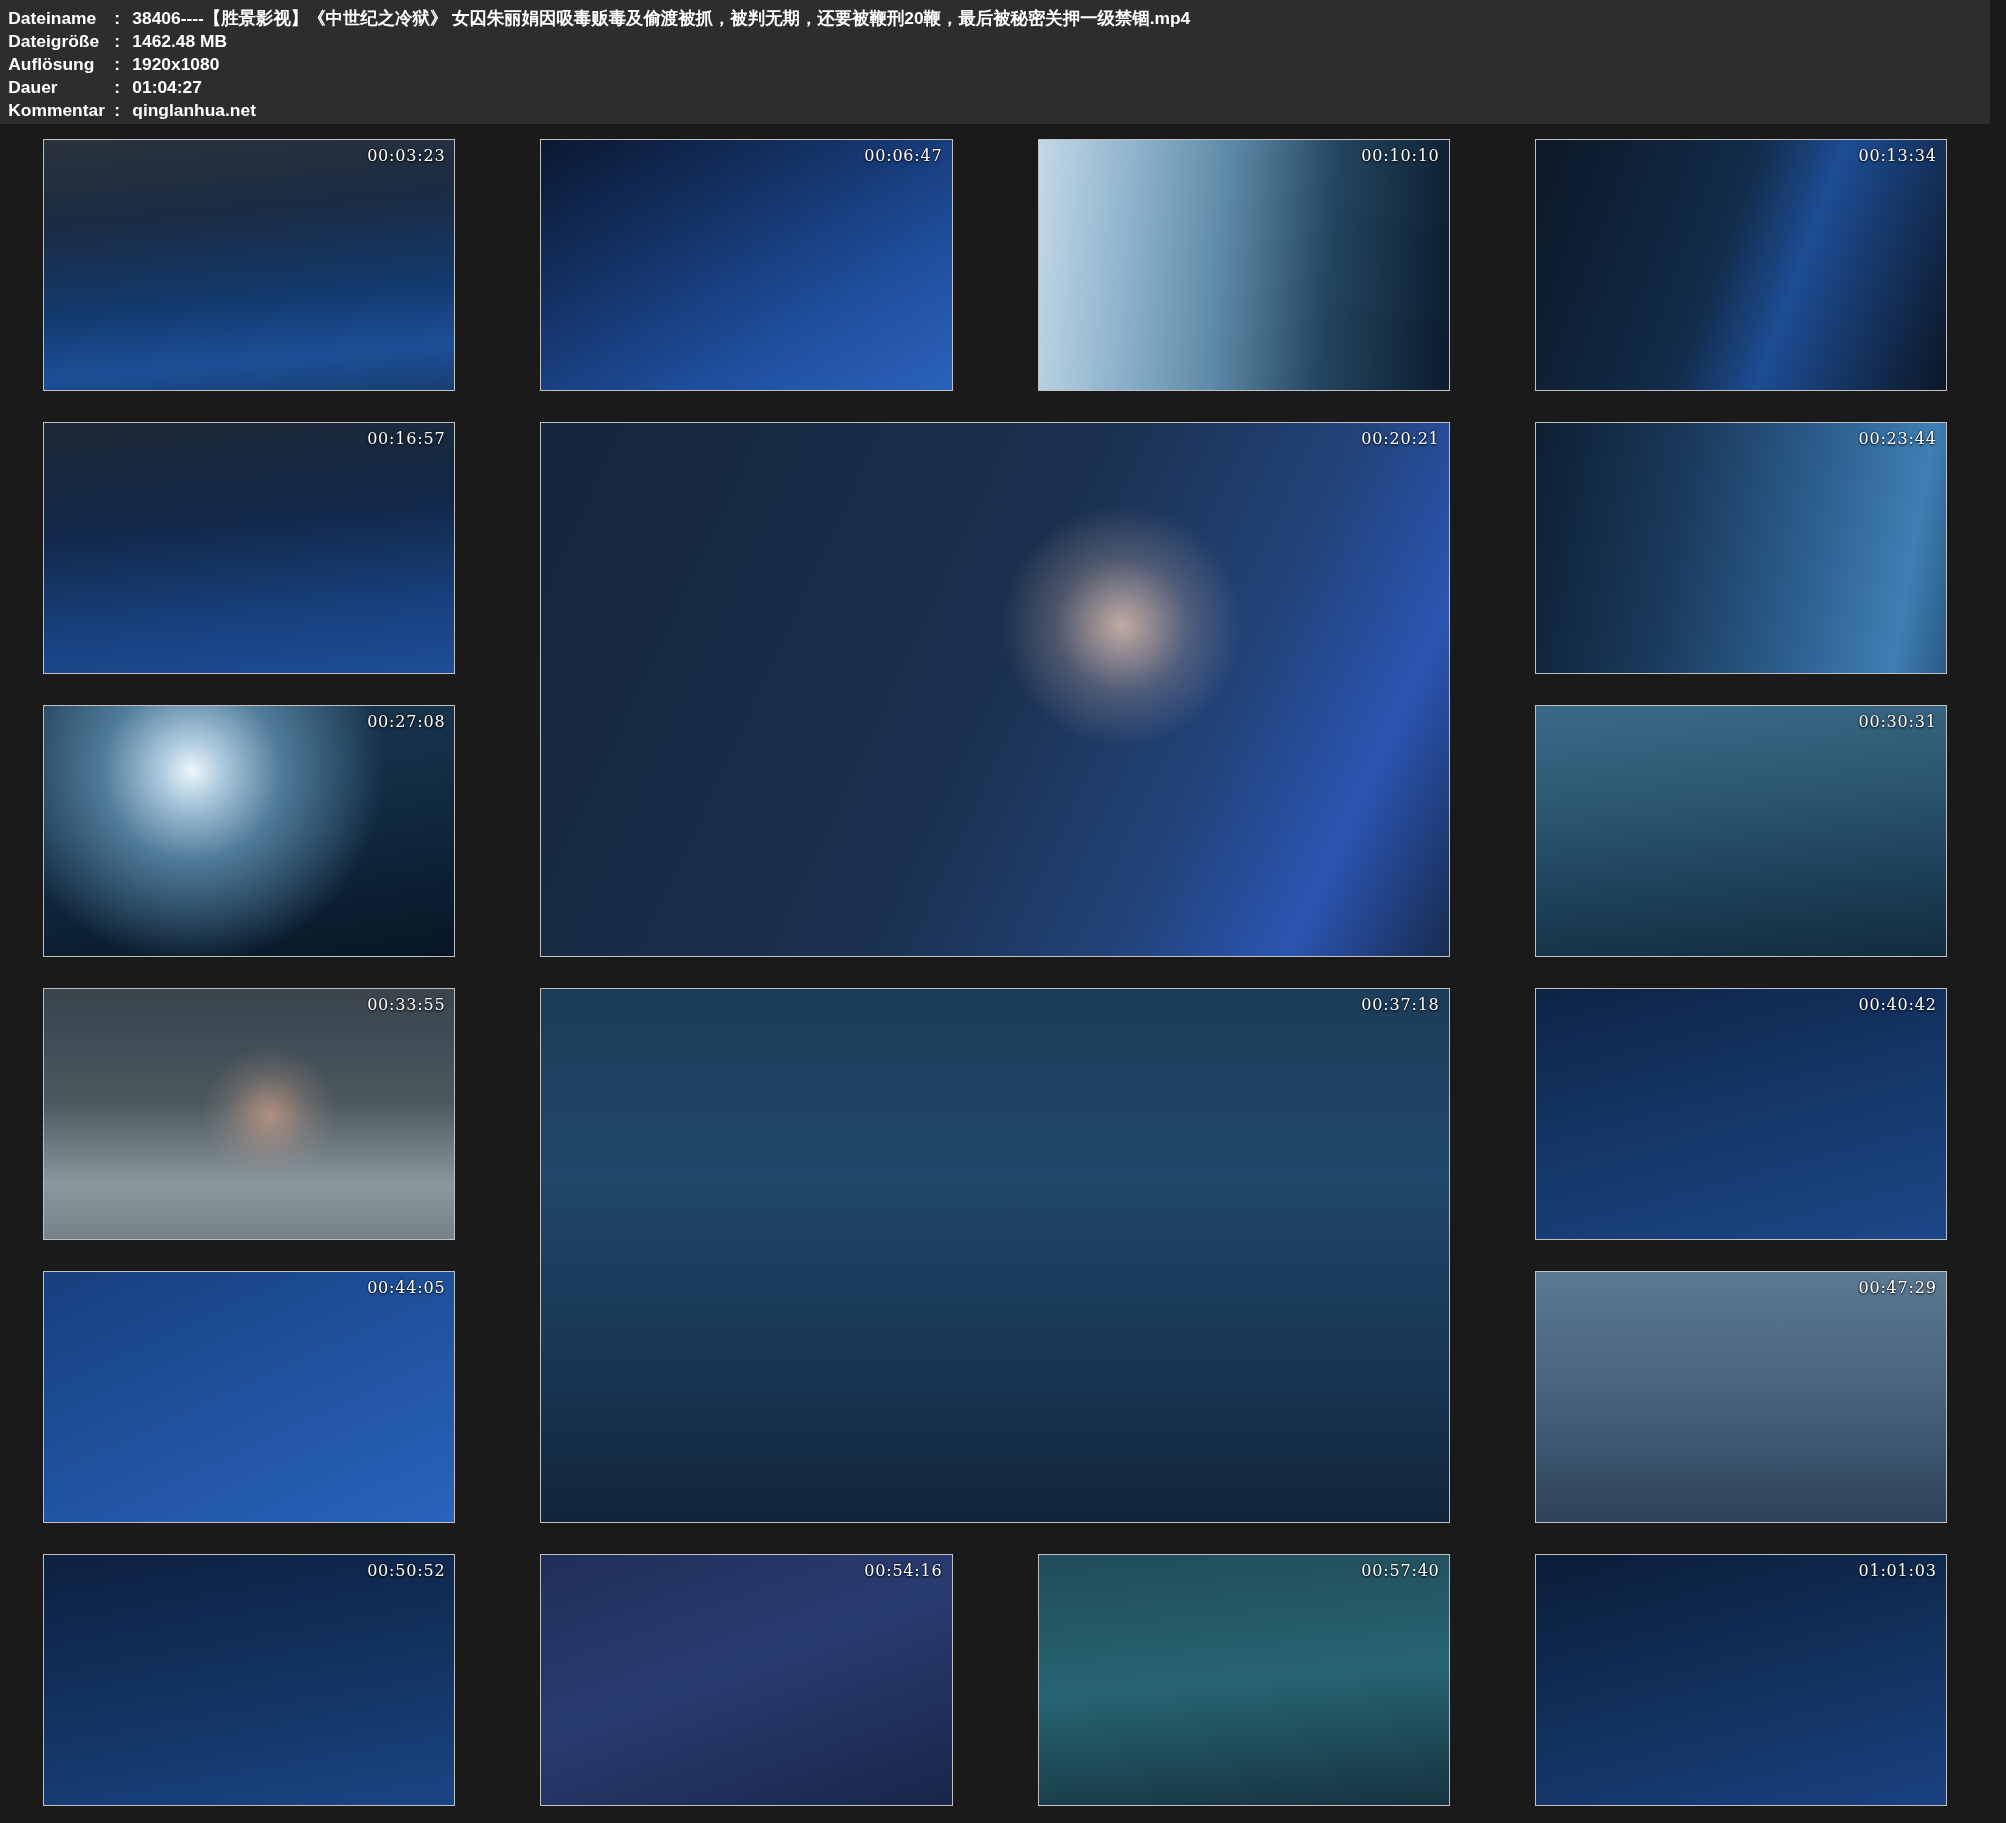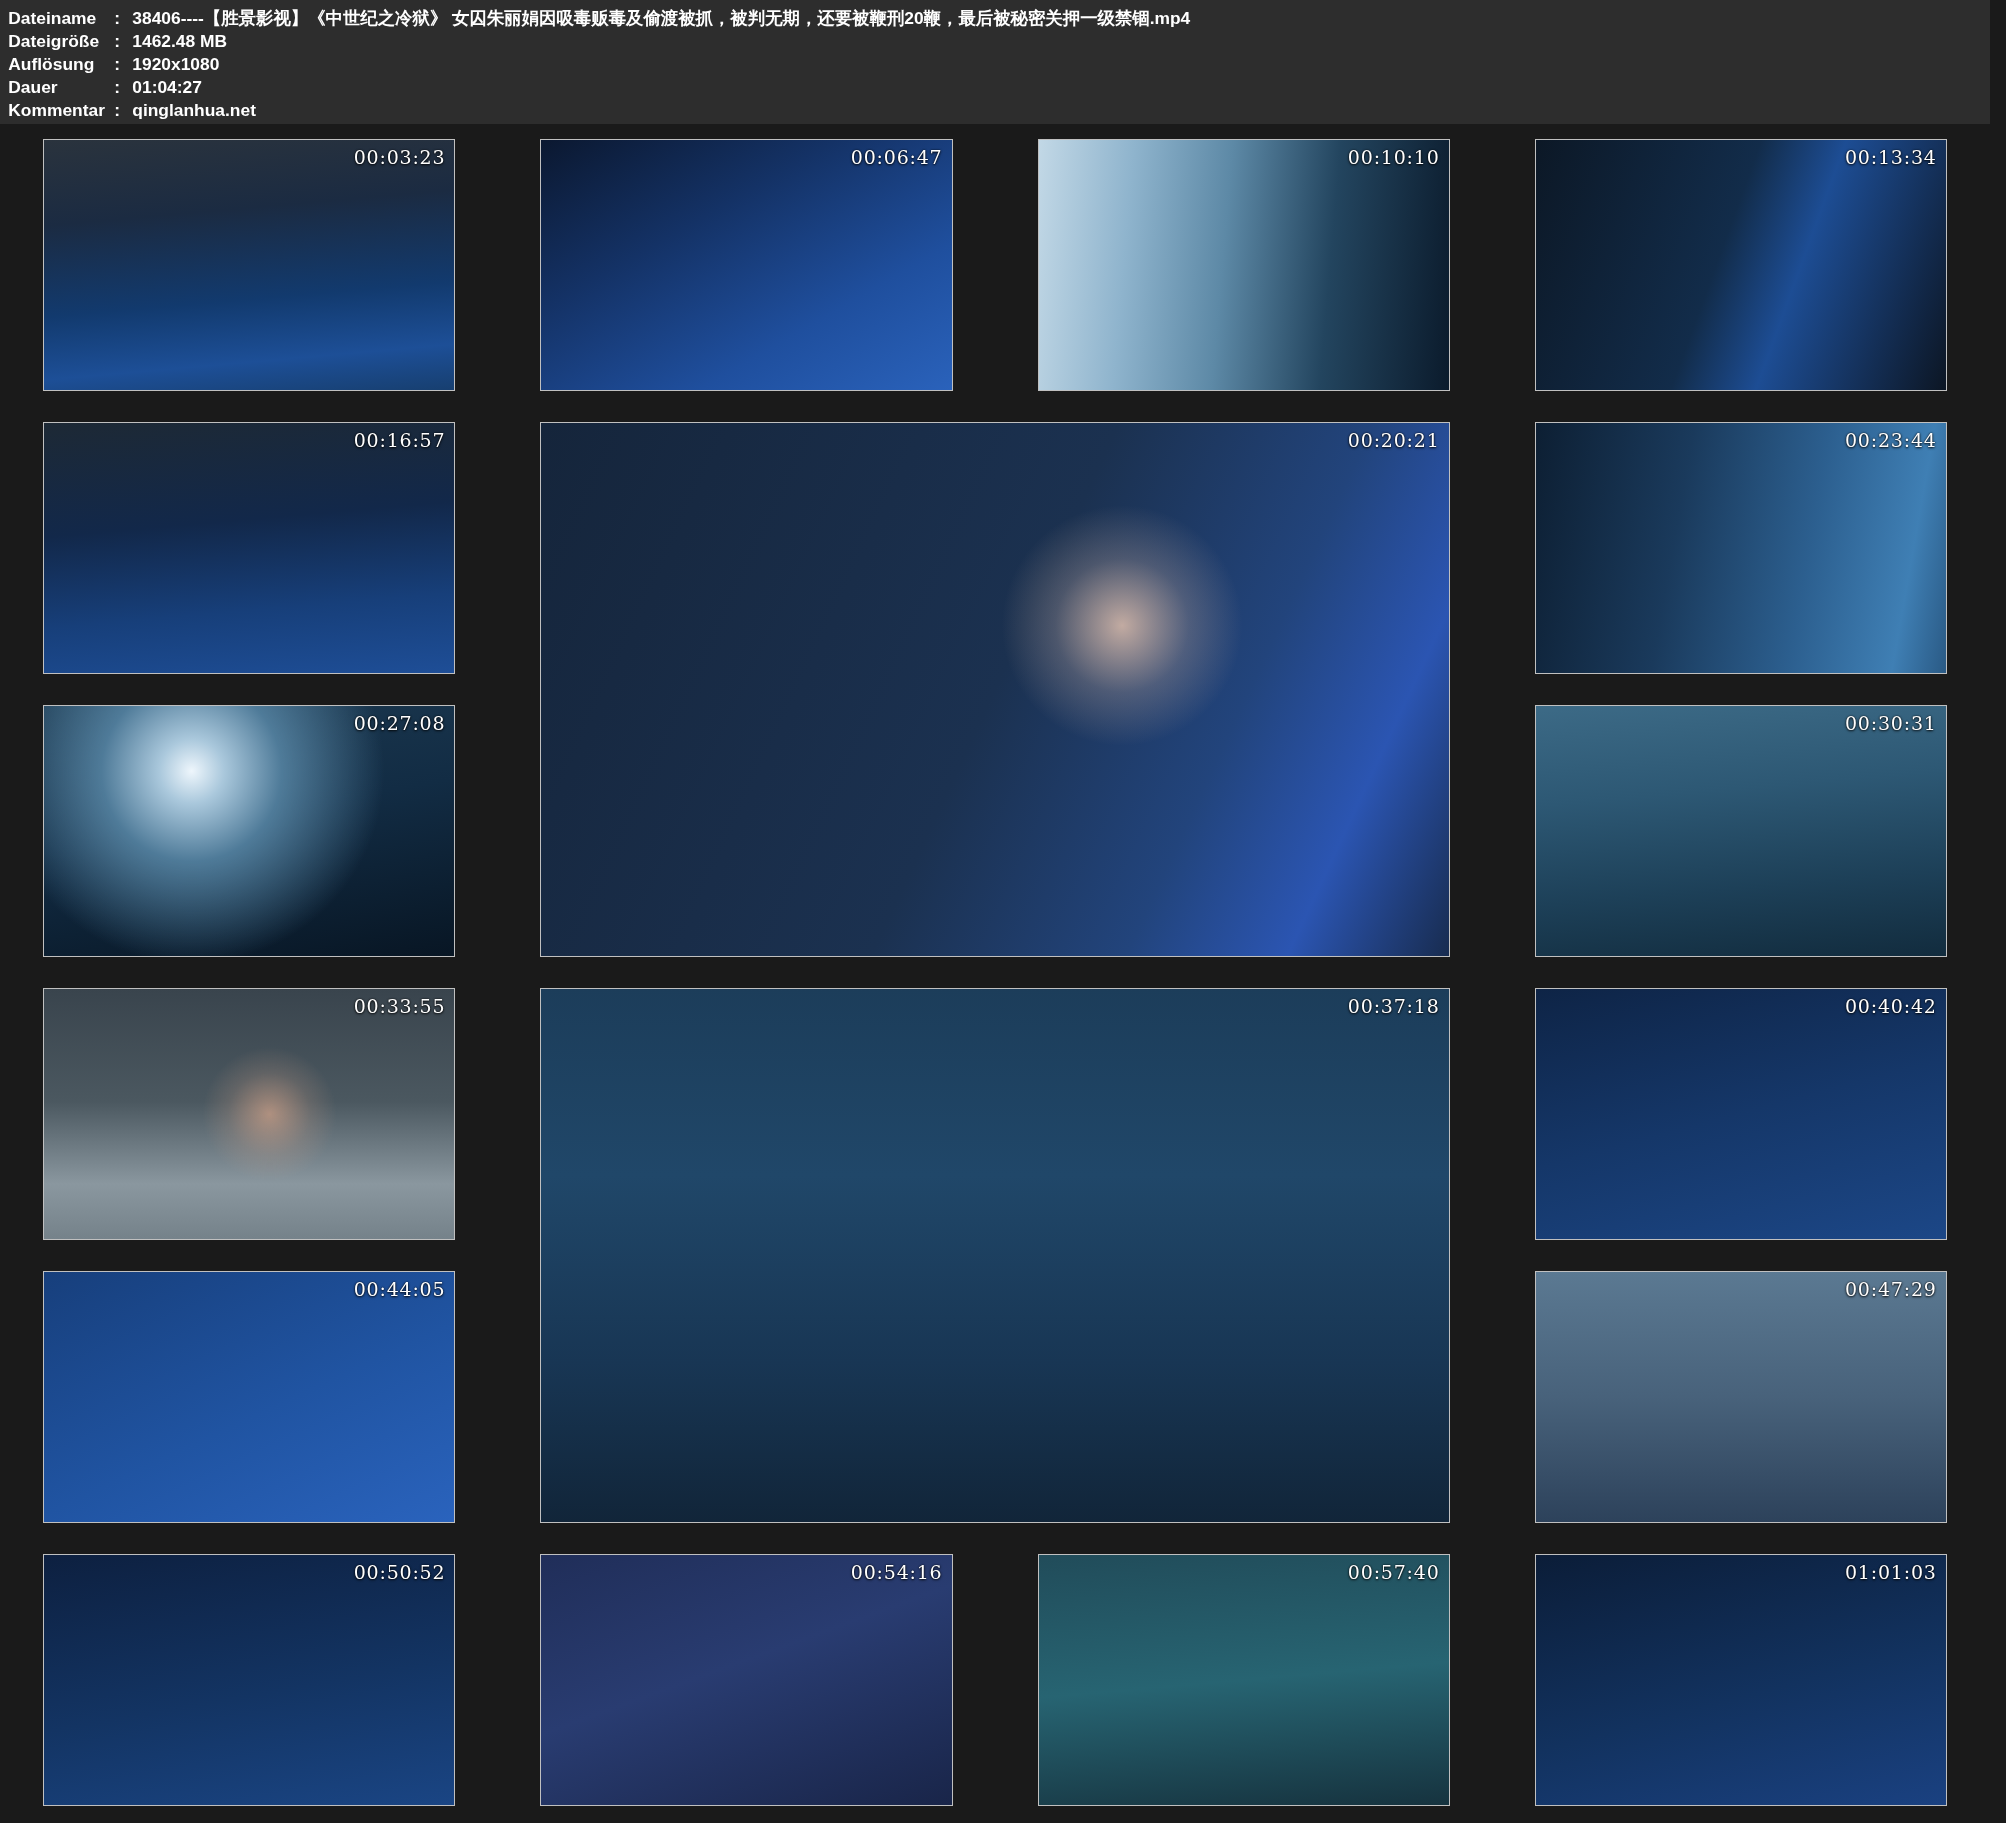--- a/index.html
+++ b/index.html
@@ -51,21 +51,21 @@
     grid-column: span 2;
     grid-row: span 2;
   }
   .ts {
     position: absolute;
     top: 5.8px;
     right: 9px;
     margin: 0;
     color: #ffffff;
     font-family: "DejaVu Serif", serif;
-    font-size: 19px;
+    font-size: 16px;
     letter-spacing: 0.8px;
     text-shadow: 0 0.8px 2.5px rgba(0,0,0,0.9), 0 0 1.7px rgba(0,0,0,0.85);
   }
 </style>
 </head>
 <body>
 
 <div class="page">
 
   <div class="meta-header">

